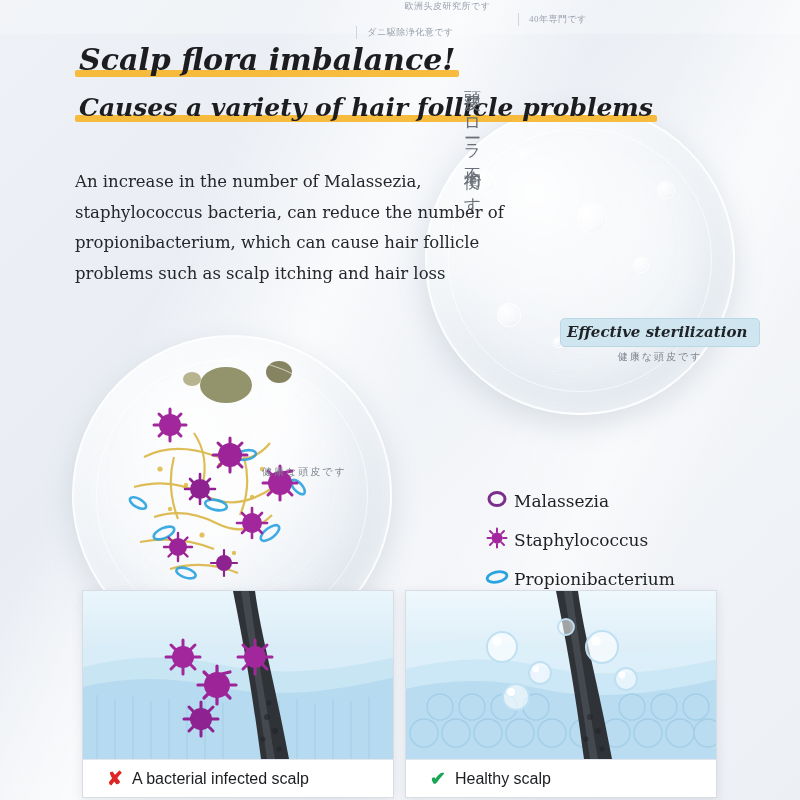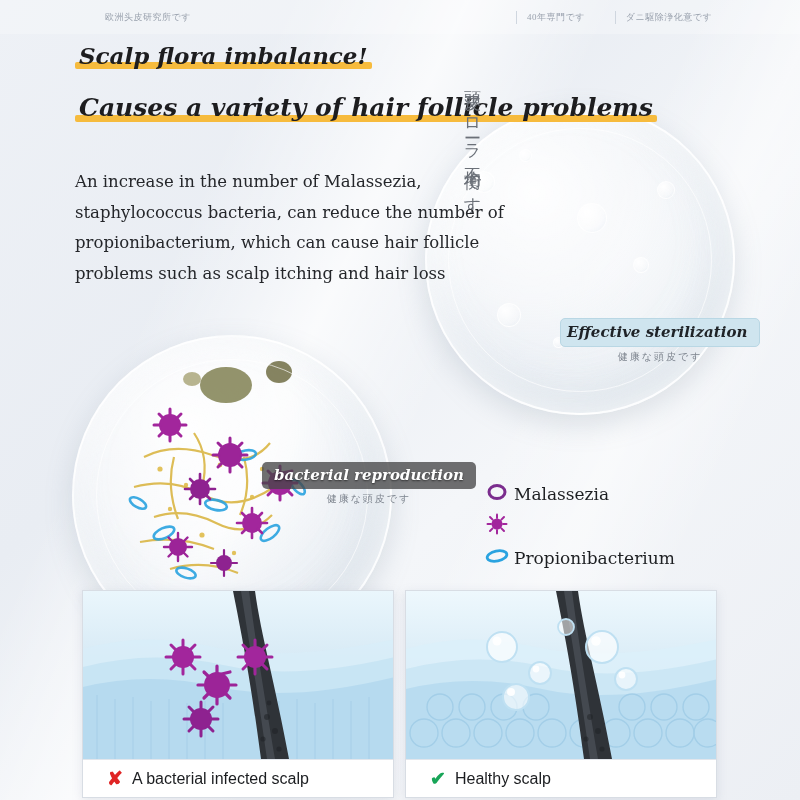--- a/index.html
+++ b/index.html
@@ -25,32 +25,33 @@
       linear-gradient(115deg, rgba(255,255,255,0) 30%, rgba(255,255,255,.75) 42%, rgba(255,255,255,0) 52%),
       linear-gradient(115deg, rgba(255,255,255,0) 58%, rgba(255,255,255,.5) 66%, rgba(255,255,255,0) 74%);
     pointer-events:none;
   }
   
   .topbar {
     position:absolute; top:0; left:0; right:0; height:34px;
     display:flex; align-items:center;
     font-size:9px; color:#9aa2ae; letter-spacing:.5px;
     background: rgba(255,255,255,.25);
+    flex-direction: column;
   }
   .topbar .cell { padding:0 10px; white-space:nowrap; }
   .topbar .c1 { margin-left:95px; }
   .topbar .c2 { margin-left:315px; border-left:1px solid #cfd6df;font-family:Liberation Serif, serif; }
   .topbar .c3 { margin-left:20px; border-left:1px solid #cfd6df; }
 
   
   .h1wrap { position:absolute; top:42px; left:75px; }
   .h1 {
     font-family:"DejaVu Serif", serif;
     font-style:italic; font-weight:bold;
-    font-size:23px; color:#1d1d1f;
+    font-size:30px; color:#1d1d1f;
     position:relative; display:inline-block; padding:0 4px 2px 4px;
     z-index:2;
   }
   .h1 .ul {
     position:absolute; left:0; right:0; bottom:2px; height:7px;
     background:#f7b733; opacity:.95; z-index:-1; border-radius:2px;
   }
   .h2wrap { position:absolute; top:93px; left:75px; }
   .h2 {
     font-family:"DejaVu Serif", serif;
@@ -120,21 +121,21 @@
     display:block; margin-top:3px;
     font-size:10px; color:#7d848e; letter-spacing:2px;
   }
   #tag-sterilization { top:318px; left:560px; }
   #tag-sterilization .pill { background:#cfe5ef; color:#1f2327; text-shadow:none; border:1px solid #b9d7e4;padding-left:6px; }
   #tag-reproduction { top:462px; left:262px; }
   #tag-reproduction .pill { background:rgba(70,70,72,.78); }
 
   
   .legend { position:absolute; top:478px; left:480px; z-index:7; }
-  .legend-row { display:flex; align-items:center; height:32px; }
+  .legend-row { display:flex; align-items:center; height:32px;margin-top:7px; }
   .legend-row .glyph { width:34px; text-align:center; }
   .legend-row .txt {
     font-family:"DejaVu Serif", serif;
     font-size:17px; color:#1d1f22;
   }
 
   
   .panels { position:absolute; left:82px; top:590px; width:636px; z-index:8; display:flex; gap:11px; }
   .panel {
     width:312px; background:#fff;
@@ -322,21 +323,20 @@
   <div class="jp-vertical">頭皮フローラ不均衡です</div>
 
   <div class="body-copy">An increase in the number of Malassezia, staphylococcus bacteria, can reduce the number of propionibacterium, which can cause hair follicle problems such as scalp itching and hair loss</div>
 
   <div class="tag" id="tag-sterilization">
     <span class="pill">Effective sterilization</span>
     <span class="jp">健康な頭皮です</span>
   </div>
 
   <div class="tag" id="tag-reproduction">
-    <span class="pill">bacterial reproduction</span>
     <span class="jp">健康な頭皮です</span>
   </div>
 
   <div class="legend">
     <div class="legend-row">
       <span class="glyph">
         <svg width="22" height="22" viewBox="0 0 22 22">
             <ellipse cx="11" cy="11" rx="8" ry="6.5" fill="none" stroke="#7b2d8e" stroke-width="3"></ellipse>
           </svg>
       </span>
@@ -351,20 +351,21 @@
               <line x1="11" y1="20.5" x2="11" y2="17"></line>
             <line x1="1.5" y1="11" x2="5" y2="11"></line>
               <line x1="20.5" y1="11" x2="17" y2="11"></line>
             <line x1="4" y1="4" x2="6.6" y2="6.6"></line>
               <line x1="18" y1="18" x2="15.4" y2="15.4"></line>
             <line x1="4" y1="18" x2="6.6" y2="15.4"></line>
               <line x1="18" y1="4" x2="15.4" y2="6.6"></line>
           </g>
         </svg>
       </span>
+      <span class="txt">Staphylococcus</span>
     </div>
     <div class="legend-row">
       <span class="glyph">
         <svg width="24" height="18" viewBox="0 0 24 18">
             <ellipse cx="12" cy="9" rx="10" ry="5" fill="none" stroke="#2aa3e0" stroke-width="2.8" transform="rotate(-12 12 9)"></ellipse>
           </svg>
       </span>
       <span class="txt">Propionibacterium</span>
     </div>
   </div>

